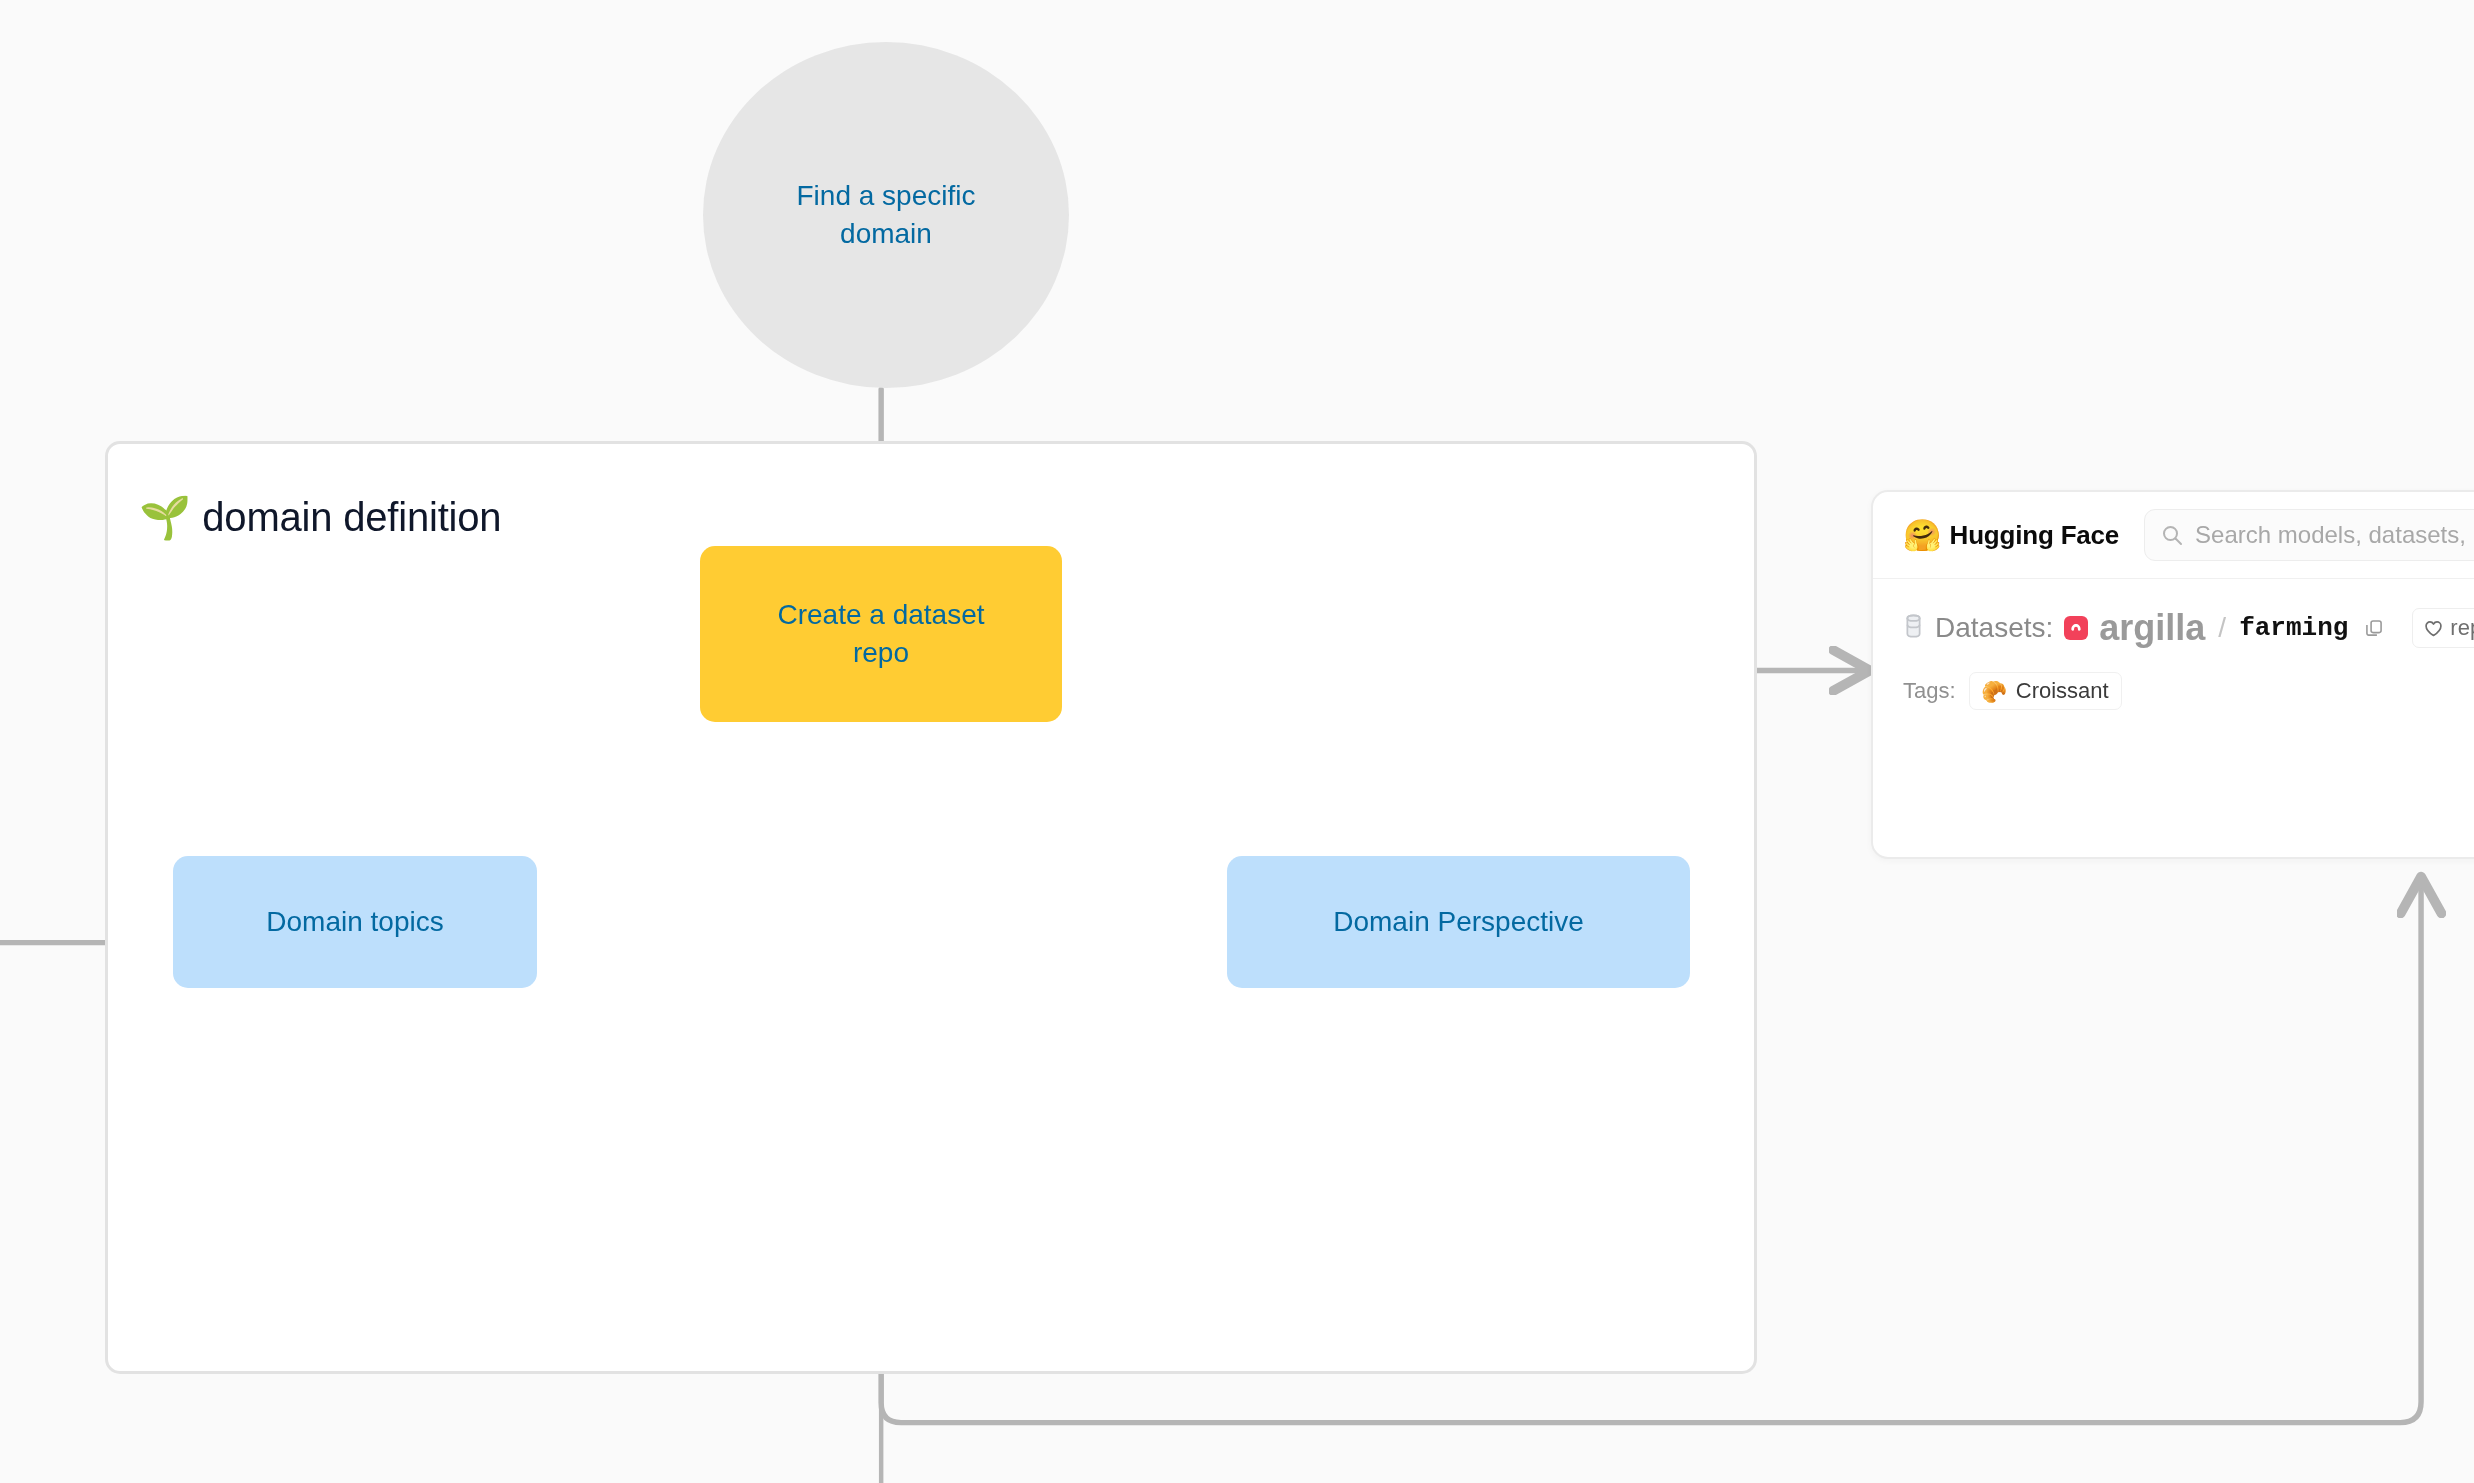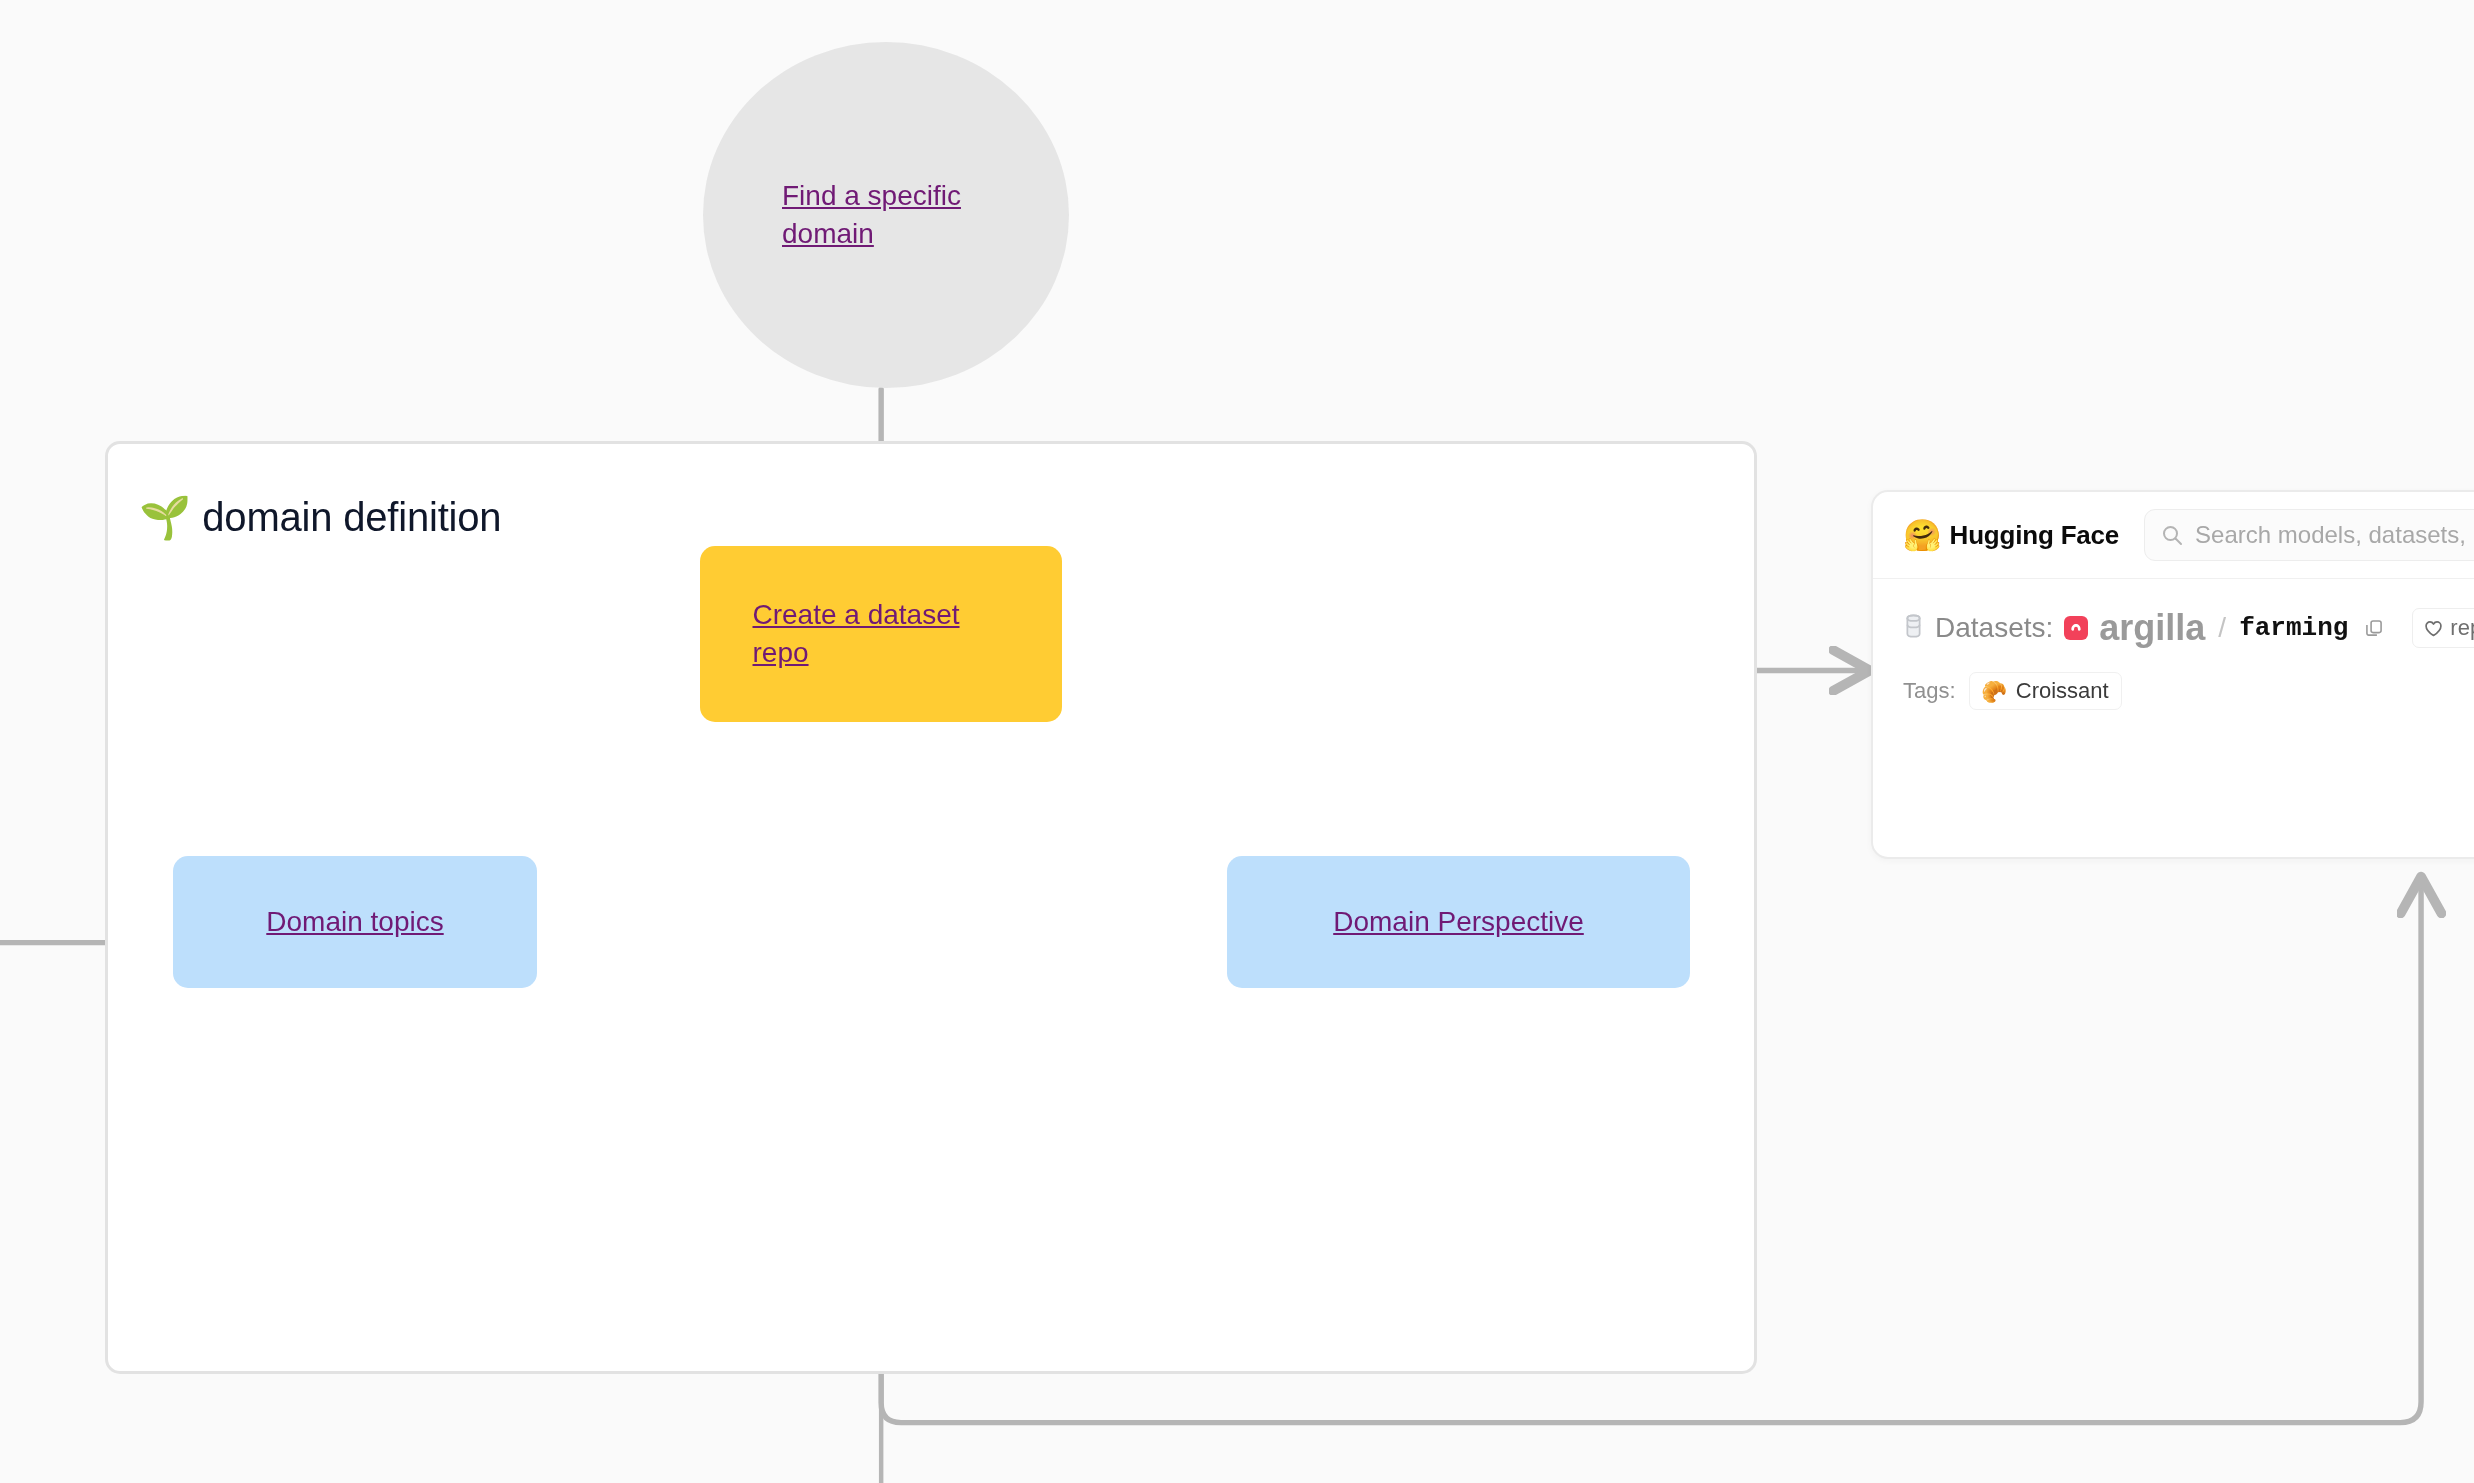--- a/index.html
+++ b/index.html
@@ -59,28 +59,27 @@
     letter-spacing: -0.2px;
     white-space: nowrap;
   }
 
   
   .node {
     position: absolute;
     display: flex;
     align-items: center;
     justify-content: center;
-    text-align: left;
+    text-align: center;
     z-index: 5;
     box-sizing: border-box;
     font-size: 28px;
     line-height: 1.35;
-    color: #701a75;
+    color: #0369a1;
     padding: 5px 11px;
-    text-decoration: underline;
   }
   .node-rect {
     border-radius: 15px;
   }
   .node-circle {
     border-radius: 50%;
   }
   .node-start {
     background: #e6e6e6;
   }

